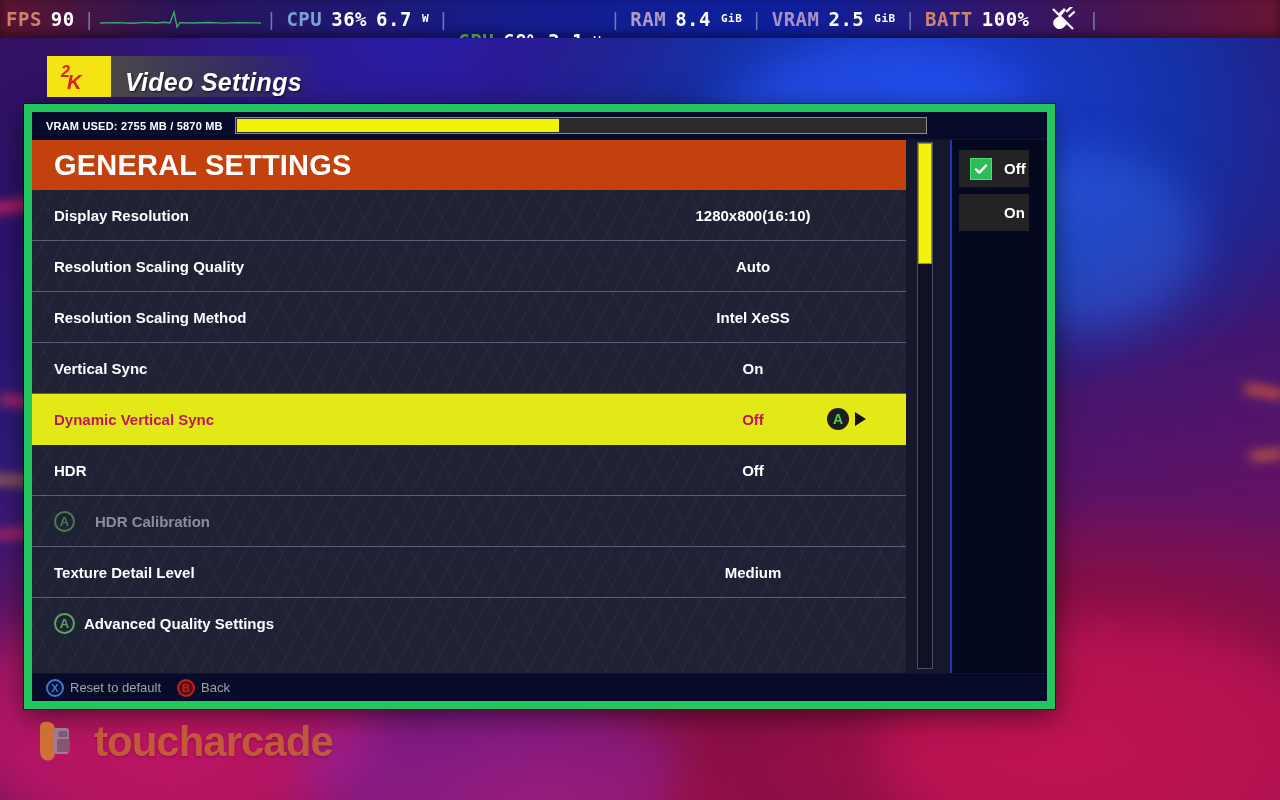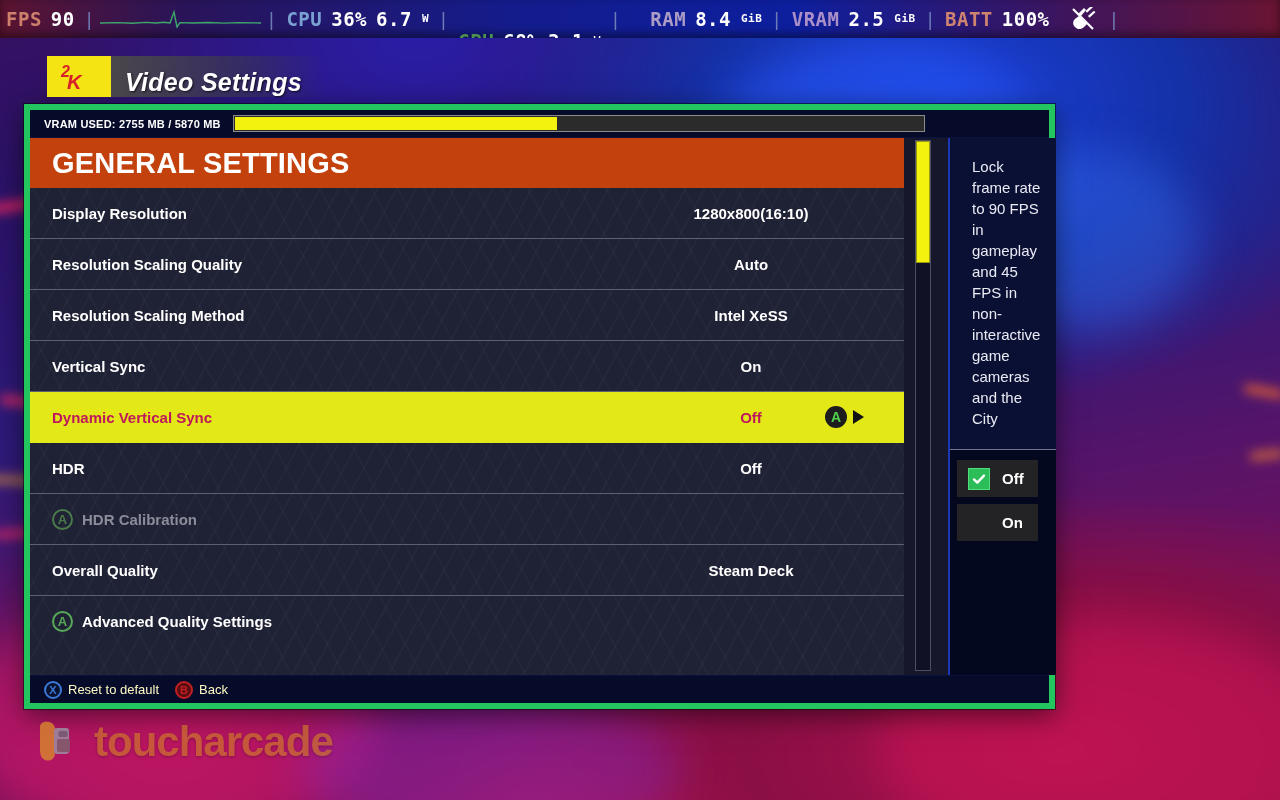--- a/index.html
+++ b/index.html
@@ -38,21 +38,21 @@
     overflow:hidden; white-space:nowrap;
   }
   #perf-bar .pb-label { opacity:.95; }
   #perf-bar .pb-val { color:#fff; }
   .pb-item { display:flex; align-items:baseline; gap:9px; padding:0 6px; }
   .pb-sep { color:#6d7bb5; font-weight:normal; padding:0 3px; font-size:18px; }
   .pb-unit { font-size:11px; vertical-align:super; position:relative; top:-4px; margin-left:1px; }
   .fps-lbl { color:#d4866e; }
   .cpu-lbl { color:#7fa9d8; }
   .gpu-lbl { color:#4f9a4f;margin-top:44px; }
-  .ram-lbl { color:#b5a3c8;margin-left:20px; }
+  .ram-lbl { color:#b5a3c8; }
   .vram-lbl{ color:#b396cc; }
   .batt-lbl{ color:#d88a70; }
   #fps-graph { width:165px; height:26px; }
   .plug-icon { margin:0 10px 0 14px; }
 
   
   #title-row {
     position:absolute; top:56px; left:47px; z-index:30;
     display:flex; align-items:stretch; height:41px;
   }
@@ -67,21 +67,21 @@
   }
   #title-text {
     font-size:25px; font-weight:bold; color:#ffffff; font-style:italic;
     letter-spacing:.3px; text-shadow:1px 1px 2px rgba(0,0,0,.7);margin-top:12px;
   }
 
   
   #window {
     position:absolute; left:24px; top:104px; width:1031px; height:605px; z-index:25;
     background:#050a28;
-    border:6px solid #22c55e;
+    border:8px solid #22c55e;
     box-shadow:0 0 0 1px rgba(0,0,0,.5), 0 6px 26px rgba(0,0,0,.55);
     display:flex; flex-direction:column;
   }
 
   
   #vram-strip {
     height:28px; flex:0 0 28px; display:flex; align-items:center;
     background:#060b2a; padding:0 10px 0 14px; gap:12px;
     border-bottom:1px solid #0b1240;
   }
@@ -126,21 +126,21 @@
     font-size:15px; font-weight:bold; color:#ffffff; white-space:nowrap;
   }
   .srow .r-value {
     position:absolute; left:580px; width:282px; text-align:center;
     font-size:15px; font-weight:bold; color:#ffffff;
   }
   .srow.selected {
     background:#e3e817; border-bottom-color:#e3e817;
   }
   .srow.selected .r-label, .srow.selected .r-value { color:#be185d; }
-  .srow.disabled .r-label { color:#8b8d9b; }
+  .srow.disabled .r-label { color:#8b8d9b;margin-left:11px; }
   .srow.action { gap:9px; }
   .srow .r-hint { position:absolute; left:795px; display:flex; align-items:center; gap:6px; }
 
   
   .btn-a {
     width:21px; height:21px; border-radius:50%;
     display:inline-flex; align-items:center; justify-content:center;
     font-size:13px; font-weight:bold; font-family:"Liberation Sans", sans-serif;
     flex:0 0 auto;
   }
@@ -189,21 +189,21 @@
   .opt-check svg { display:block; }
   .opt-check.hidden { visibility:hidden; }
   .opt-label { font-size:15px; font-weight:bold; color:#ffffff; }
 
   
   #footer {
     height:28px; flex:0 0 28px; display:flex; align-items:center; gap:16px;
     padding-left:14px; background:#060b2a; border-top:1px solid #0b1240;
   }
   .fhint { display:flex; align-items:center; gap:6px; }
-  .fhint .fh-label { font-size:13px; color:#fef9c3; }
+  .fhint .fh-label { font-size:13px; color:#a3a3a3; }
   .btn-round {
     width:18px; height:18px; border-radius:50%; display:inline-flex;
     align-items:center; justify-content:center; font-size:11px; font-weight:bold;
     flex:0 0 auto;
   }
   .btn-round.x { border:2px solid #3a79d6; color:#3a79d6; background:#0b1130; }
   .btn-round.b { border:2px solid #c02020; color:#c02020; background:#5a0d12; }
 
   
   #watermark {
@@ -342,41 +342,38 @@
             </div>
             <div class="srow">
               <span class="r-label">HDR</span>
               <span class="r-value">Off</span>
             </div>
             <div class="srow disabled action">
               <span class="btn-a green-outline dim">A</span>
               <span class="r-label">HDR Calibration</span>
             </div>
             <div class="srow">
-              <span class="r-label">Overall Quality</span>
-              <span class="r-value">Steam Deck</span>
+              <span class="r-label">Texture Detail Level</span>
+              <span class="r-value">Medium</span>
             </div>
             <div class="srow action">
               <span class="btn-a green-outline">A</span>
               <span class="r-label">Advanced Quality Settings</span>
             </div>
           </div>
       </div>
     </div>
 
     <div id="list-scroll">
       <div id="scroll-track">
         <div id="scroll-thumb" style="height: 23%; top: 0%; background: rgb(242, 242, 14);"></div>
       </div>
     </div>
 
     <div id="right-col">
-      <div id="desc-box">
-        <div id="desc-text">Lock frame rate to 90 FPS in gameplay and 45 FPS in non-interactive game cameras and the City</div>
-      </div>
       <div id="options">
           <div class="opt-row">
             <span class="opt-check">
               <svg width="16" height="16" viewBox="0 0 16 16">
                 <path d="M3 8.4 L6.3 11.6 L13 4.6" fill="none" stroke="#ffffff" stroke-width="2.4" stroke-linecap="round" stroke-linejoin="round"></path>
               </svg>
             </span>
             <span class="opt-label">Off</span>
           </div>
           <div class="opt-row">

